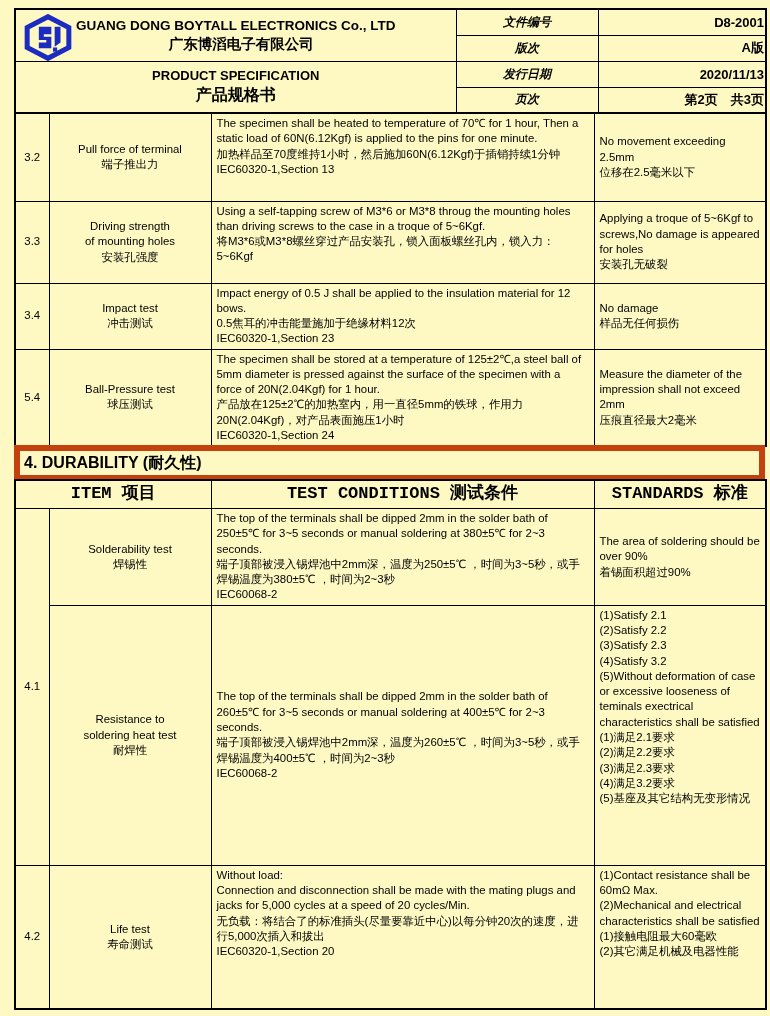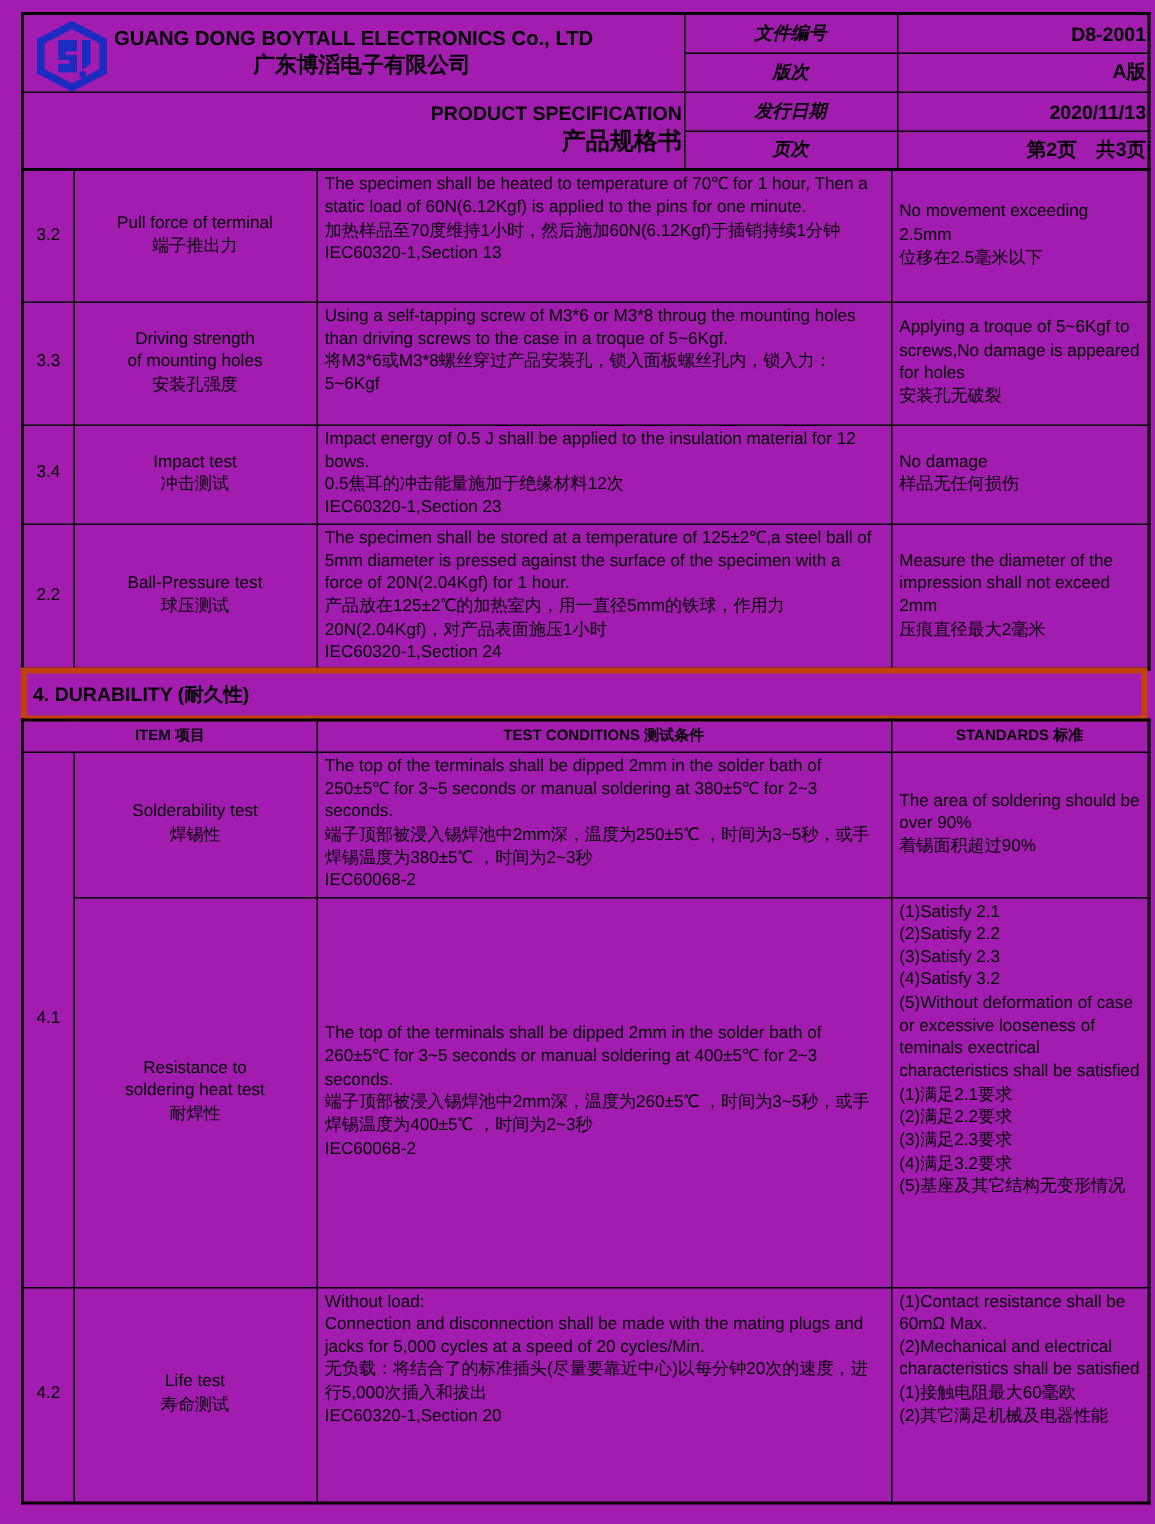--- a/index.html
+++ b/index.html
@@ -1,52 +1,52 @@
 <!DOCTYPE html>
 <html><head>
 <meta charset="utf-8">
 <style>
   html,body { margin:0; padding:0; background:#e8e8e8; }
   body { width:770px; font-family:"Liberation Sans", sans-serif; color:#000; }
   .page {
-    width:770px; height:1016px; background:#a21caf; position:relative;
+    width:770px; height:1016px; background:#fef9c3; position:relative;
     box-sizing:border-box; padding:8px 5px 0 14px; overflow:hidden;
   }
   table { border-collapse:collapse; width:751px; table-layout:fixed; }
   td { border:1px solid #000; box-sizing:border-box; overflow:hidden; }
   .frame { border:2px solid #000; }
   .stack { margin-top:-2px; }
 
   
   .hdr td { font-weight:bold; }
   .co-cell { position:relative; text-align:center; vertical-align:middle; }
   .logo-wrap { position:absolute; left:7px; top:4px; }
   .co-en { font-size:13.5px; line-height:1.35; }
   .co-cn { font-size:14.5px; line-height:1.3;margin-left:11px; }
-  .title-cell { text-align:right; vertical-align:middle; }
+  .title-cell { text-align:center; vertical-align:middle; }
   .title-en { font-size:13px; line-height:1.4; }
   .title-cn { font-size:16px; line-height:1.3; }
   .meta-lbl { text-align:center; vertical-align:middle; font-size:12px; height:26px;font-style:italic; }
   .meta-val { text-align:right; vertical-align:middle; font-size:13px; }
 
   
   .spec td { font-size:11.4px; line-height:1.34; padding:2px 5px; }
   .pre { white-space:pre-line; }
   .c-no  { text-align:center; vertical-align:middle; font-size:11.6px; }
   .c-name{ text-align:center; vertical-align:middle; }
   .va-t { vertical-align:top; }
   .va-m { vertical-align:middle; }
   .r32 { height:88px; } .r33 { height:82px; } .r34 { height:59px; } .r35 { height:97px; }
 
   .sec-title {
-    width:751px; box-sizing:border-box; border:4px solid #c2410c; height:36px;
+    width:751px; box-sizing:border-box; border:6px solid #c2410c; height:36px;
     display:flex; align-items:center; padding-left:4px;
-    font-weight:bold; font-size:13px;
+    font-weight:bold; font-size:16px;
   }
-  .t4 .head td { font-weight:bold; text-align:center; font-size:10px; height:21px; vertical-align:middle; }
+  .t4 .head td { font-weight:bold; text-align:center; font-size:17px; height:21px; vertical-align:middle;font-family:Liberation Mono, monospace; }
   .r41a { height:86px; } .r41b { height:260px; } .r42 { height:144px; }
 </style>
 </head>
 <body>
 
 <div class="page">
 
   <table class="hdr frame">
     <colgroup>
         <col style="width:441px">
@@ -121,21 +121,21 @@
       <td class="c-no">3.4</td>
       <td class="c-name pre">Impact test
 冲击测试</td>
       <td class="pre va-t">Impact energy of 0.5 J shall be applied to the insulation material for 12 bows.
 0.5焦耳的冲击能量施加于绝缘材料12次
 IEC60320-1,Section 23</td>
       <td class="pre va-m">No damage
 样品无任何损伤</td>
     </tr>
     <tr class="r35">
-      <td class="c-no">2.2</td>
+      <td class="c-no">5.4</td>
       <td class="c-name pre">Ball-Pressure test
 球压测试</td>
       <td class="pre va-t">The specimen shall be stored at a temperature of 125±2℃,a steel ball of 5mm diameter is pressed against the surface of the specimen with a force of 20N(2.04Kgf) for 1 hour.
 产品放在125±2℃的加热室内，用一直径5mm的铁球，作用力20N(2.04Kgf)，对产品表面施压1小时
 IEC60320-1,Section 24</td>
       <td class="pre va-m">Measure the diameter of the impression shall not exceed 2mm
 压痕直径最大2毫米</td>
     </tr>
   </tbody>
     </table>

